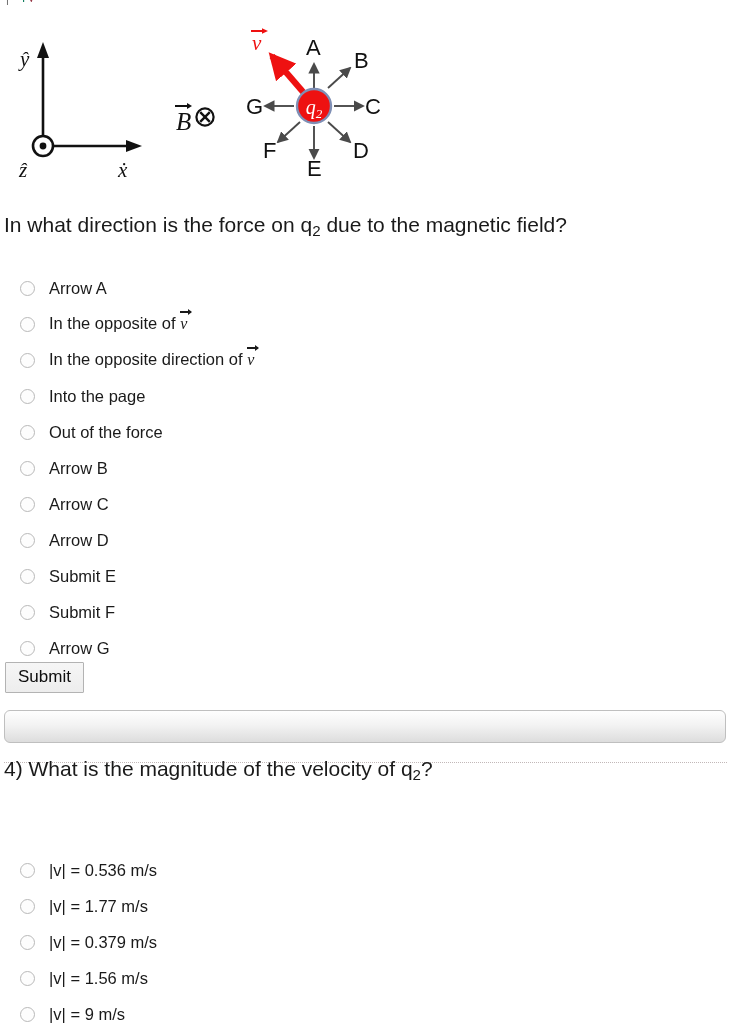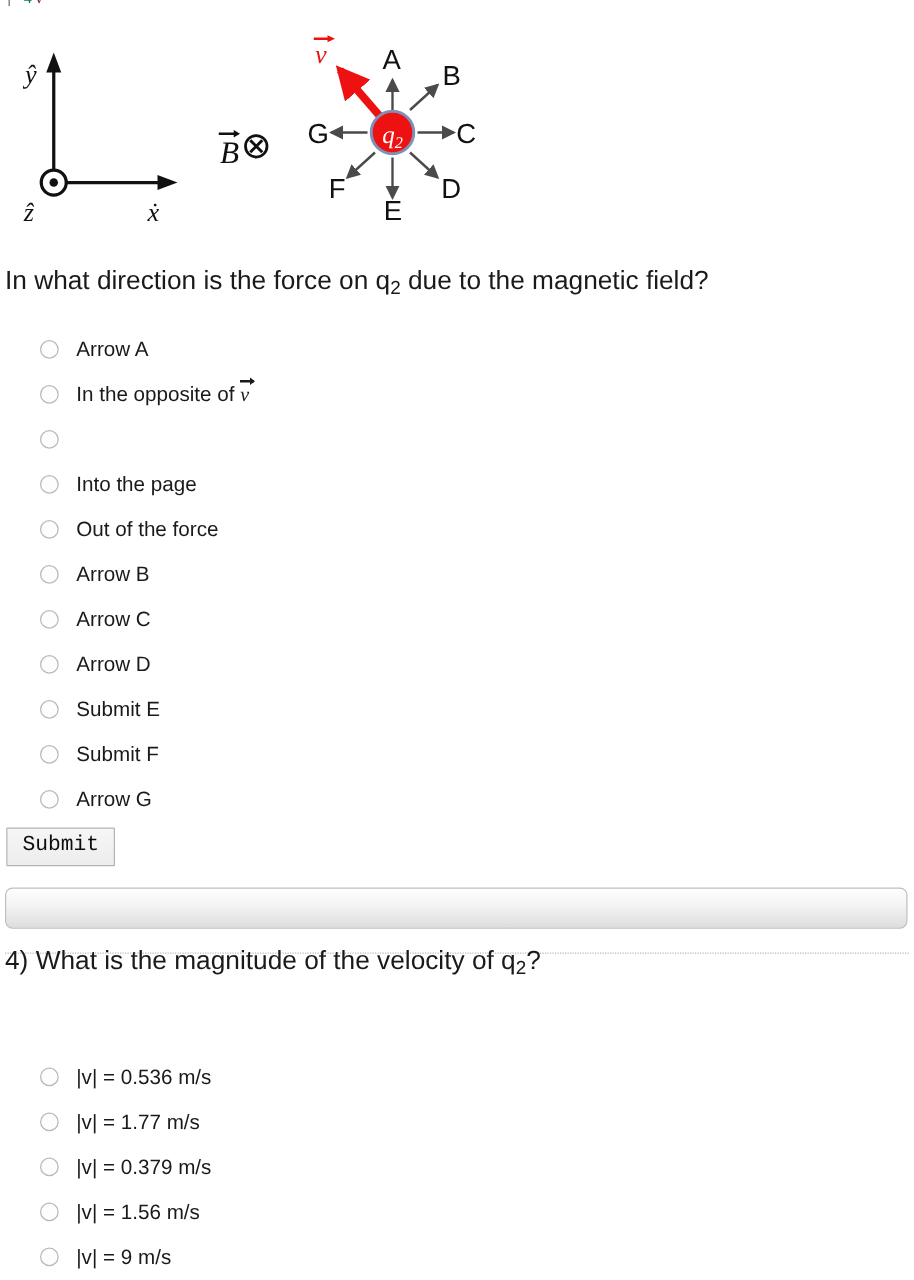--- a/index.html
+++ b/index.html
@@ -101,24 +101,24 @@
     color: #1a1a1a;
     white-space: nowrap;
   }
   #q3-text { top: 212px; left: 4px; }
   #q4-text { top: 756px; left: 4px; }
 
   .sub { font-size: 0.72em; vertical-align: -0.28em; }
 
   .opt {
     position: absolute;
-    left: 32px;
+    left: 20px;
     height: 24px;
     display: flex;
-    align-items: flex-start;
+    align-items: flex-end;
     white-space: nowrap;
   }
   .radio {
     width: 15px;
     height: 15px;
     border-radius: 50%;
     border: 1px solid #b9b9b9;
     background: #fdfdfd;
     flex: 0 0 auto;
     box-sizing: border-box;
@@ -155,21 +155,21 @@
     border-top: 3px solid transparent;
     border-bottom: 3px solid transparent;
   }
 
   
   .submit-btn {
     position: absolute;
     top: 662px;
     left: 5px;
     padding: 4px 12px 5px 12px;
-    font-family: Liberation Mono, monospace;
+    font-family: Liberation Sans, sans-serif;
     font-size: 17px;
     line-height: 1.15;
     color: #0d0d0d;
     background: linear-gradient(to bottom, #f6f6f6 0%, #ededed 100%);
     border: 1px solid #b3b3b3;
     border-radius: 1px;
   }
 
   
   .feedback-panel {
@@ -281,20 +281,21 @@
   <span class="opt-label">Arrow A</span>
 </div>
 
 <div class="opt" style="top:308px">
   <span class="radio"></span>
   <span class="opt-label"><span>In the opposite of </span><span class="vvec">v</span></span>
 </div>
 
 <div class="opt" style="top:344px">
   <span class="radio"></span>
+  <span class="opt-label"><span>In the opposite direction of </span><span class="vvec">v</span></span>
 </div>
 
 <div class="opt" style="top:380px">
   <span class="radio"></span>
   <span class="opt-label">Into the page</span>
 </div>
 
 <div class="opt" style="top:416px">
   <span class="radio"></span>
   <span class="opt-label">Out of the force</span>

